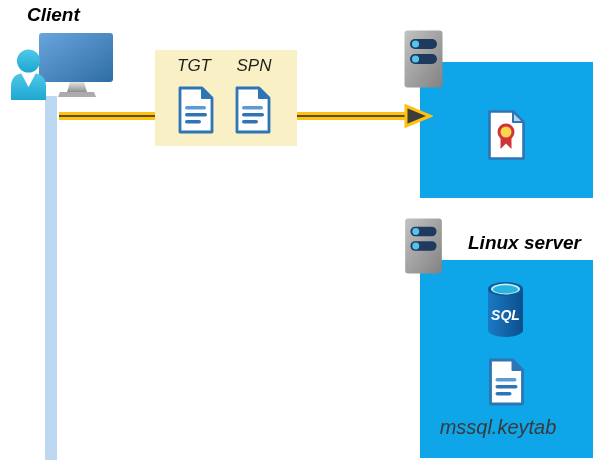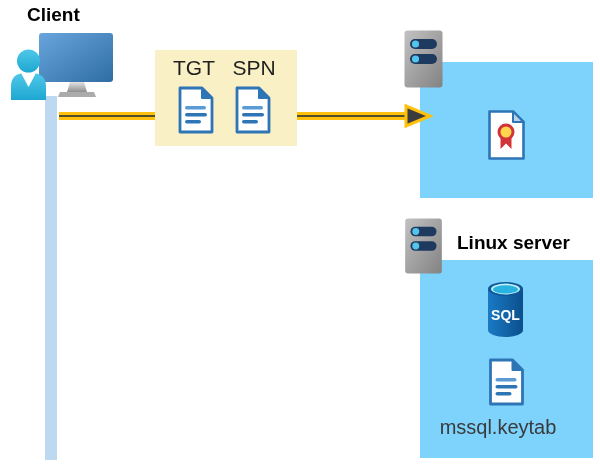--- a/index.html
+++ b/index.html
@@ -4,20 +4,21 @@
 <style>
   * { margin: 0; padding: 0; box-sizing: border-box; }
   html, body { background: #fff; }
   #stage {
     position: relative;
     width: 600px;
     height: 468px;
     background: #ffffff;
     font-family: "Liberation Sans", sans-serif;
     overflow: hidden;
+    font-style: italic;
   }
   .abs { position: absolute; }
   .zone-label {
     font-size: 19px;
     font-weight: bold;
     color: #000;
     line-height: 23px;
   }
   #client-label { left: 27px; top: 3px; }
   #client-icon { left: 10px; top: 30px; z-index: 5; }
@@ -40,30 +41,30 @@
   #ticket-box {
     left: 155px; top: 50px;
     width: 142px; height: 96px;
     background: #FAF0C6;
     z-index: 3;
   }
   .ticket-label {
     position: absolute;
     top: 6px; width: 58px;
     text-align: center;
-    font-size: 21px;
+    font-size: 17px;
     color: #1f1f1f;
   }
   #tgt-label { left: 10px; }
   #spn-label { left: 70px; }
-  .gray-zone { background: #7dd3fc; z-index: 3; }
+  .gray-zone { background: #0ea5e9; z-index: 3; }
   #dc-box   { left: 420px; top: 62px;  width: 173px; height: 136px; }
   #linux-box{ left: 420px; top: 260px; width: 173px; height: 198px; }
   #dc-label    { left: 455px; top: 7px;  width: 120px; }
-  #linux-label { left: 457px; top: 231px; width: 135px; }
+  #linux-label { left: 457px; top: 231px; width: 135px; text-align: center; }
   #dc-server-icon    { left: 404px; top: 30px;  z-index: 5; }
   #linux-server-icon { left: 404px; top: 218px; z-index: 5; }
   #keytab-label {
     position: absolute;
     left: 0; top: 156px; width: 156px;
     text-align: center;
     font-size: 20px;
     color: #3A3A3A;
   }
   svg { display: block; }

